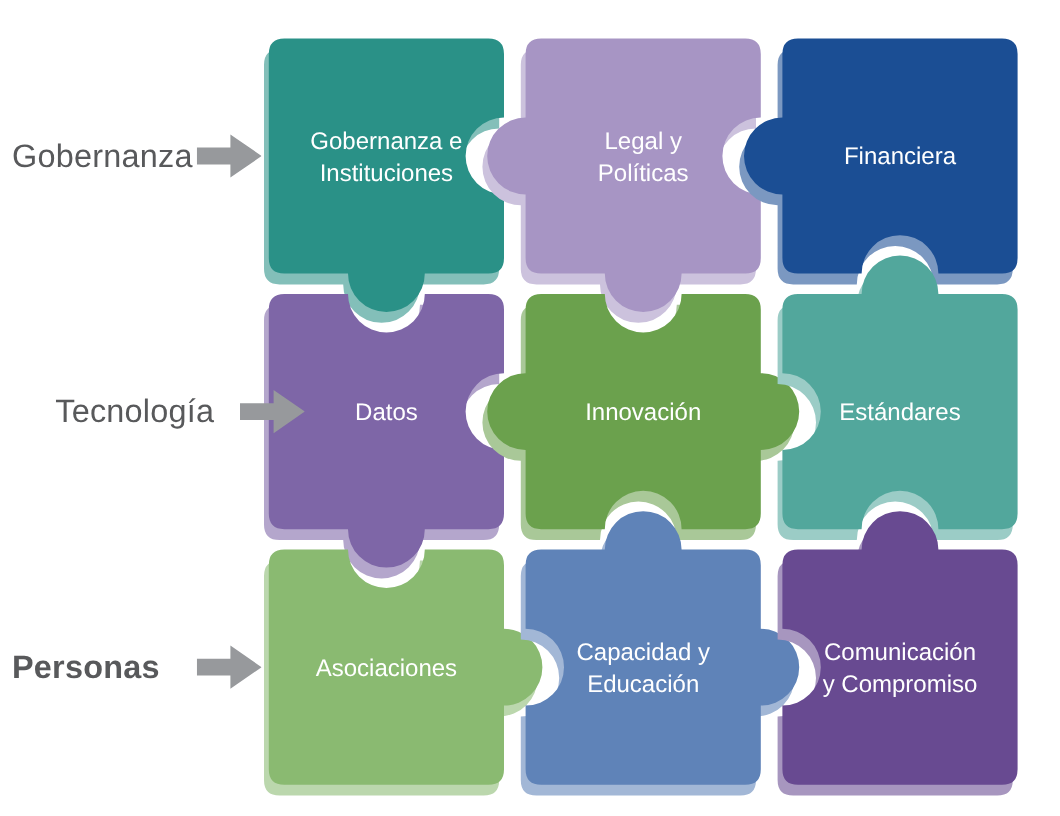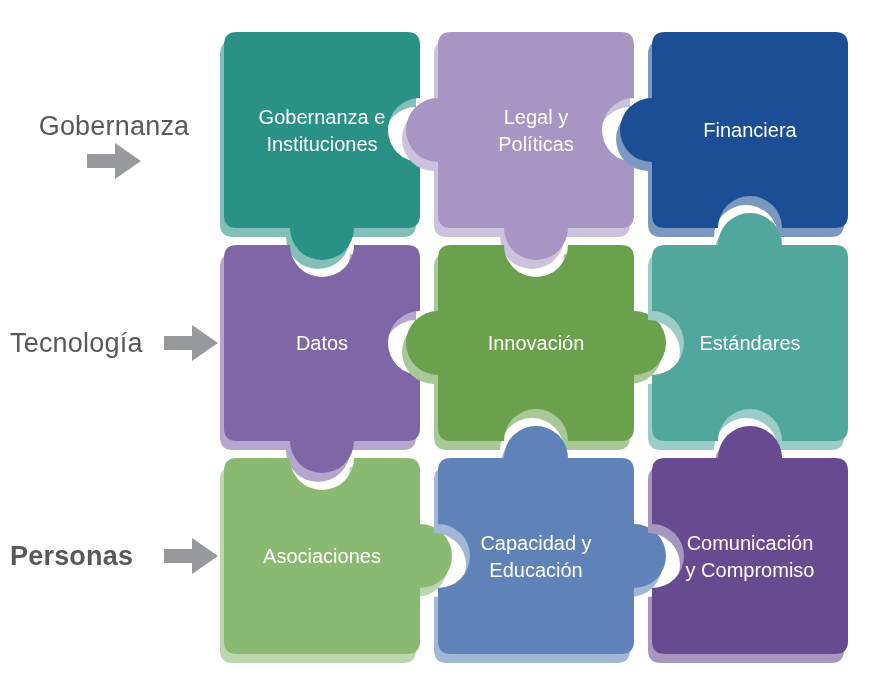--- a/index.html
+++ b/index.html
@@ -52,28 +52,28 @@
       <path d="M 237 458 L 290 458 A 32 32 0 0 0 354 458 L 407 458 Q 420 458 420 471 L 420 524 A 32 32 0 0 1 420 588 L 420 641 Q 420 654 407 654 L 237 654 Q 224 654 224 641 L 224 471 Q 224 458 237 458 Z" fill="#8ABA71"></path>
       <text class="piece-label" fill="#ffffff"><tspan x="322" y="563">Asociaciones</tspan></text>
       <path d="M 451 458 L 504 458 A 32 32 0 0 1 568 458 L 621 458 Q 634 458 634 471 L 634 524 A 32 32 0 0 1 634 588 L 634 641 Q 634 654 621 654 L 451 654 Q 438 654 438 641 L 438 588 A 32 32 0 0 0 438 524 L 438 471 Q 438 458 451 458 Z" fill="rgb(162,183,214)" transform="translate(-4,9)"></path>
       <path d="M 451 458 L 504 458 A 32 32 0 0 1 568 458 L 621 458 Q 634 458 634 471 L 634 524 A 32 32 0 0 1 634 588 L 634 641 Q 634 654 621 654 L 451 654 Q 438 654 438 641 L 438 588 A 32 32 0 0 0 438 524 L 438 471 Q 438 458 451 458 Z" fill="#5F83B8"></path>
       <text class="piece-label" fill="#ffffff"><tspan x="536" y="550">Capacidad y</tspan><tspan x="536" y="577">Educación</tspan></text>
       <path d="M 665 458 L 718 458 A 32 32 0 0 1 782 458 L 835 458 Q 848 458 848 471 L 848 641 Q 848 654 835 654 L 665 654 Q 652 654 652 641 L 652 588 A 32 32 0 0 0 652 524 L 652 471 Q 652 458 665 458 Z" fill="rgb(167,150,191)" transform="translate(-4,9)"></path>
       <path d="M 665 458 L 718 458 A 32 32 0 0 1 782 458 L 835 458 Q 848 458 848 471 L 848 641 Q 848 654 835 654 L 665 654 Q 652 654 652 641 L 652 588 A 32 32 0 0 0 652 524 L 652 471 Q 652 458 665 458 Z" fill="#684A91"></path>
       <text class="piece-label" fill="#ffffff"><tspan x="750" y="550">Comunicación</tspan><tspan x="750" y="577">y Compromiso</tspan></text>
     </svg>
 
-  <div class="side-label" style="top: 111px; color: rgb(88, 89, 91); flex-direction: column;">
+  <div class="side-label" style="top: 111px; color: rgb(88, 89, 91);">
     <span class="label-text">Gobernanza</span>
     <svg class="arrow-icon" width="54" height="38" viewBox="0 0 54 38">
       <path class="arrow-shape" d="M0 12 H28 V1 L54 19 L28 37 V26 H0 Z" fill="#97999c"></path>
     </svg>
   </div>
 
-  <div class="side-label" style="top: 324px; color: rgb(88, 89, 91);">
+  <div class="side-label" style="top: 324px; color: rgb(88, 89, 91); margin-left: 36px;">
     <span class="label-text">Tecnología</span>
     <svg class="arrow-icon" width="54" height="38" viewBox="0 0 54 38">
       <path class="arrow-shape" d="M0 12 H28 V1 L54 19 L28 37 V26 H0 Z" fill="#97999c"></path>
     </svg>
   </div>
 
   <div class="side-label" style="top: 537px; color: rgb(88, 89, 91); font-weight: bold;">
     <span class="label-text">Personas</span>
     <svg class="arrow-icon" width="54" height="38" viewBox="0 0 54 38">
       <path class="arrow-shape" d="M0 12 H28 V1 L54 19 L28 37 V26 H0 Z" fill="#97999c"></path>

